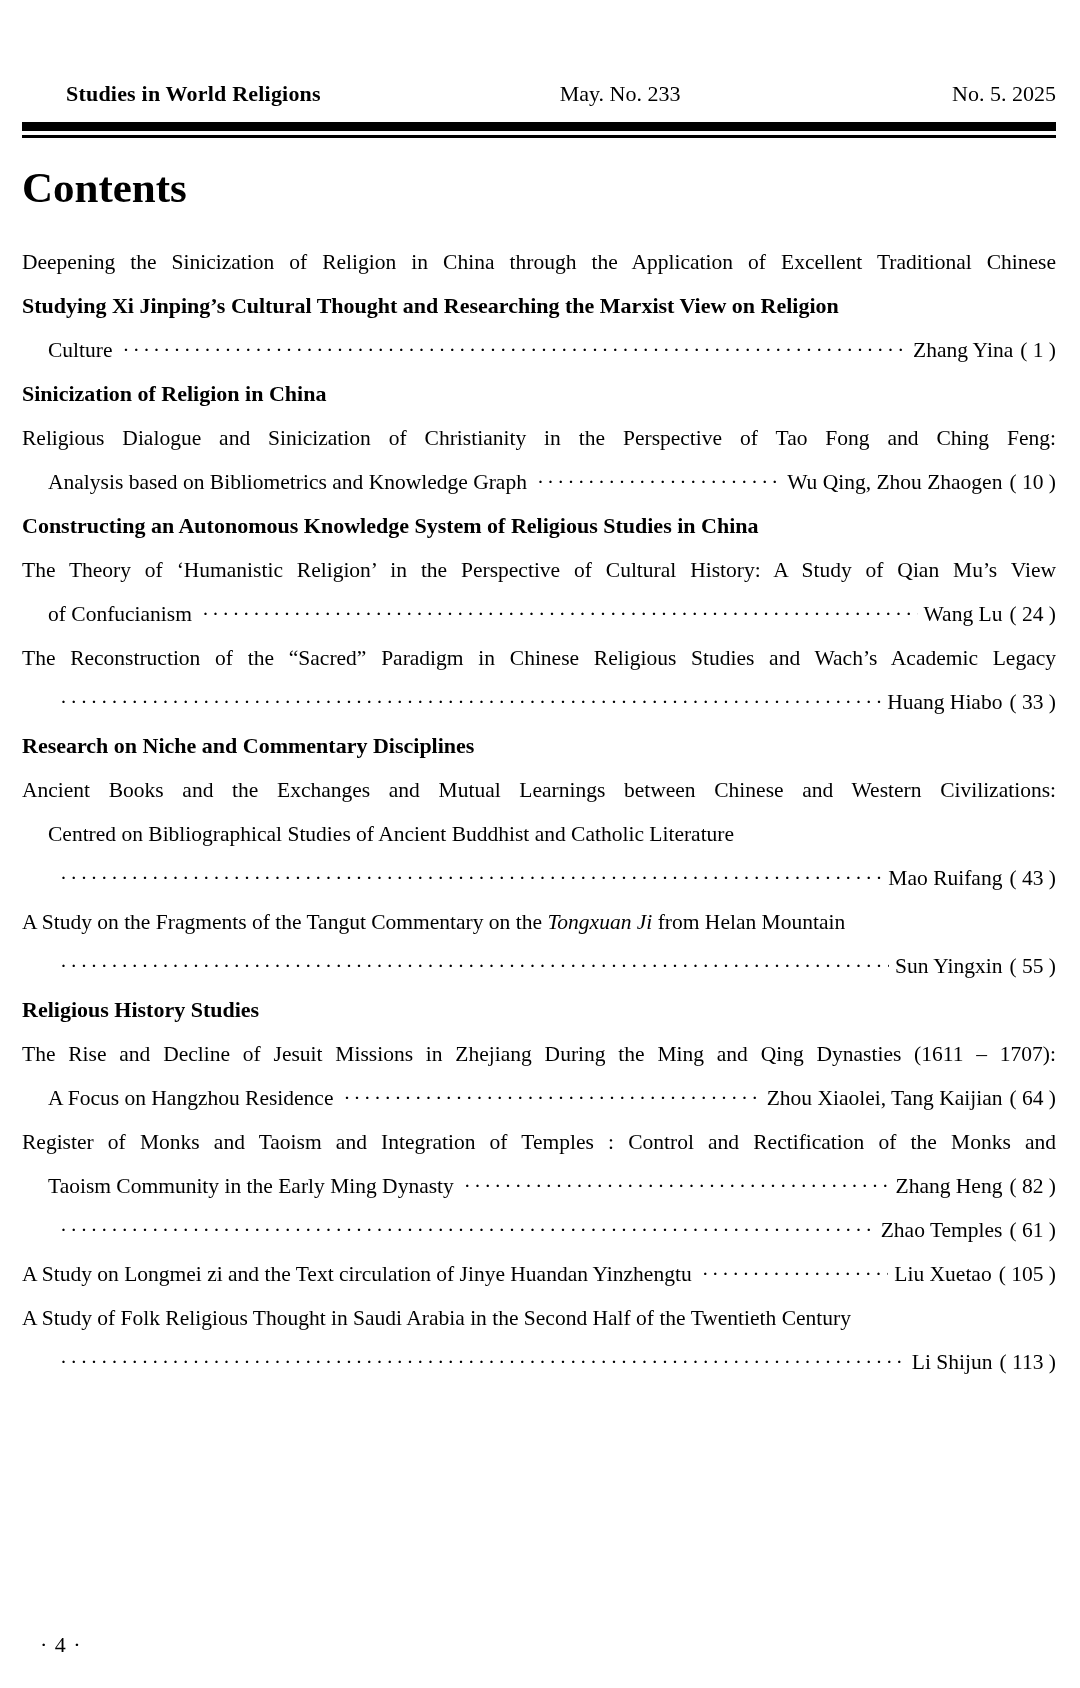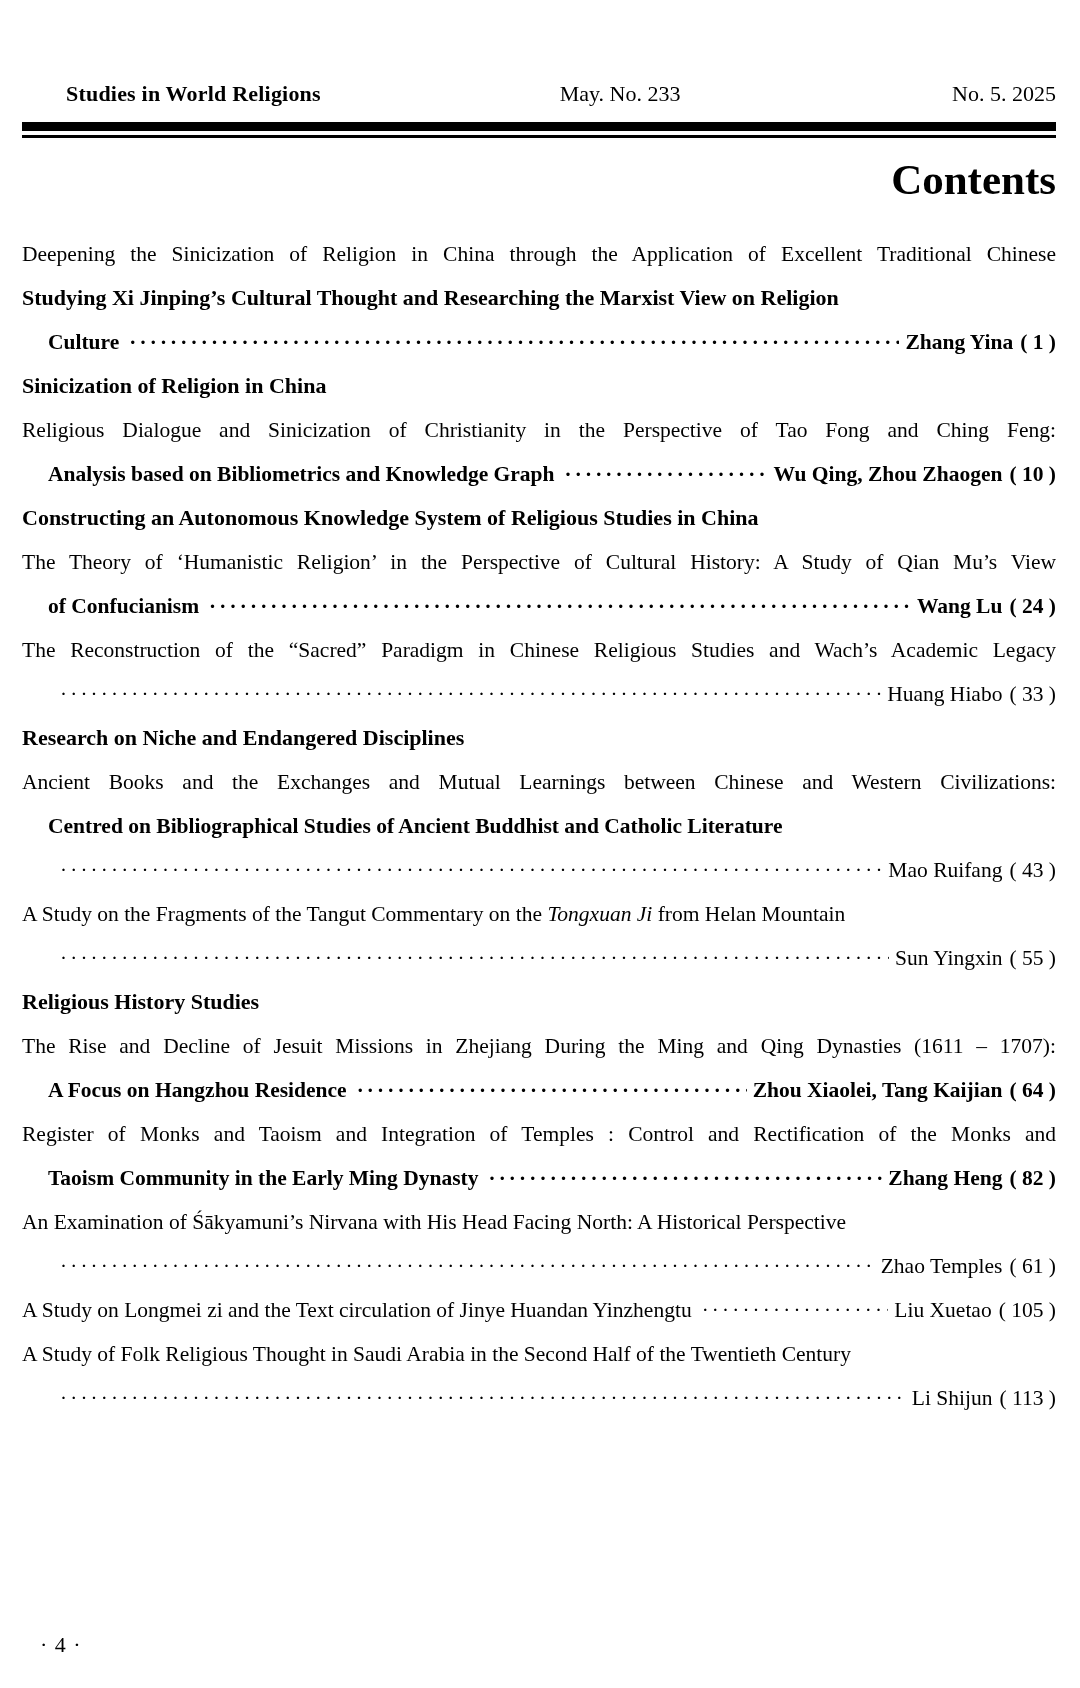--- a/index.html
+++ b/index.html
@@ -16,28 +16,28 @@
     position:relative; display:flex; align-items:baseline;
     height:28px; line-height:28px; font-size:22px;
   }
   .journal-title { font-weight:bold; letter-spacing:0.2px;margin-left:44px; }
   .issue-date { position:absolute; left:52%; font-weight:normal; }
   .issue-no { margin-left:auto; font-weight:normal; }
   .rule-thick { height:9px; background:#000; margin-top:14px; }
   .rule-thin  { height:3px; background:#000; margin-top:4px; }
   
   .contents-title {
-    margin-top:18px; height:48px; line-height:48px;
-    text-align:right; font-size:43px; font-weight:bold;
+    margin-top:26px; height:48px; line-height:48px;
+    text-align:left; font-size:43px; font-weight:bold;
   }
   
   .toc { margin-top:28px; font-size:21.5px; }
   .line { height:44px; line-height:44px; white-space:nowrap; }
   .line.section { font-weight:bold; font-size:22px; }
-  .line.indent1 { padding-left:26px;font-weight:bold; }
+  .line.indent1 { padding-left:26px; }
   .line.indent2 { padding-left:38px; }
   .line.justify {
     white-space:normal;
     text-align:justify;
     text-align-last:justify;
     text-justify:inter-word;
     overflow:hidden;
   }
   .line.flexrow { display:flex; align-items:baseline; }
   .runs { white-space:nowrap; }
@@ -97,21 +97,21 @@
       <span class="leader">········································································································································································································</span>
       <span class="author">Wang Lu</span>
       <span class="pageno">( 24 )</span>
     </div>
     <div class="line indent0 justify"><span class="runs"><span>The Reconstruction of the “Sacred” Paradigm in Chinese Religious Studies and Wach’s Academic Legacy</span></span></div>
     <div class="line indent2 flexrow">
       <span class="leader">········································································································································································································</span>
       <span class="author">Huang Hiabo</span>
       <span class="pageno">( 33 )</span>
     </div>
-    <div class="line indent0 section"><span class="runs"><span>Research on Niche and Endangered Disciplines</span></span></div>
+    <div class="line indent0 section"><span class="runs"><span>Research on Niche and Commentary Disciplines</span></span></div>
     <div class="line indent0 justify"><span class="runs"><span>Ancient Books and the Exchanges and Mutual Learnings between Chinese and Western Civilizations:</span></span></div>
     <div class="line indent1"><span class="runs"><span>Centred on Bibliographical Studies of Ancient Buddhist and Catholic Literature</span></span></div>
     <div class="line indent2 flexrow">
       <span class="leader">········································································································································································································</span>
       <span class="author">Mao Ruifang</span>
       <span class="pageno">( 43 )</span>
     </div>
     <div class="line indent0"><span class="runs"><span>A Study on the Fragments of the Tangut Commentary on the </span><span class="ital">Tongxuan Ji</span><span> from Helan Mountain</span></span></div>
     <div class="line indent2 flexrow">
       <span class="leader">········································································································································································································</span>
@@ -126,21 +126,20 @@
       <span class="author">Zhou Xiaolei, Tang Kaijian</span>
       <span class="pageno">( 64 )</span>
     </div>
     <div class="line indent0 justify"><span class="runs"><span>Register of Monks and Taoism and Integration of Temples : Control and Rectification of the Monks and</span></span></div>
     <div class="line indent1 flexrow">
       <span class="runs"><span>Taoism Community in the Early Ming Dynasty</span></span>
       <span class="leader">········································································································································································································</span>
       <span class="author">Zhang Heng</span>
       <span class="pageno">( 82 )</span>
     </div>
-    <div class="line indent0"><span class="runs"><span>An Examination of Śākyamuni’s Nirvana with His Head Facing North: A Historical Perspective</span></span></div>
     <div class="line indent2 flexrow">
       <span class="leader">········································································································································································································</span>
       <span class="author">Zhao Temples</span>
       <span class="pageno">( 61 )</span>
     </div>
     <div class="line indent0 flexrow">
       <span class="runs"><span>A Study on Longmei zi and the Text circulation of Jinye Huandan Yinzhengtu</span></span>
       <span class="leader">········································································································································································································</span>
       <span class="author">Liu Xuetao</span>
       <span class="pageno">( 105 )</span>

